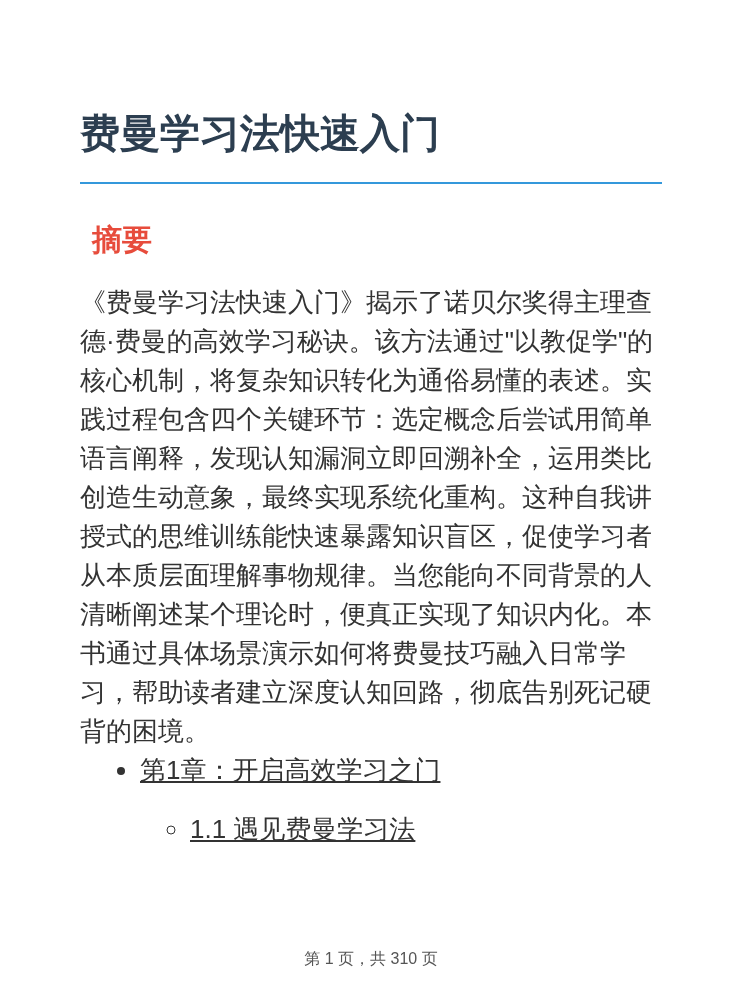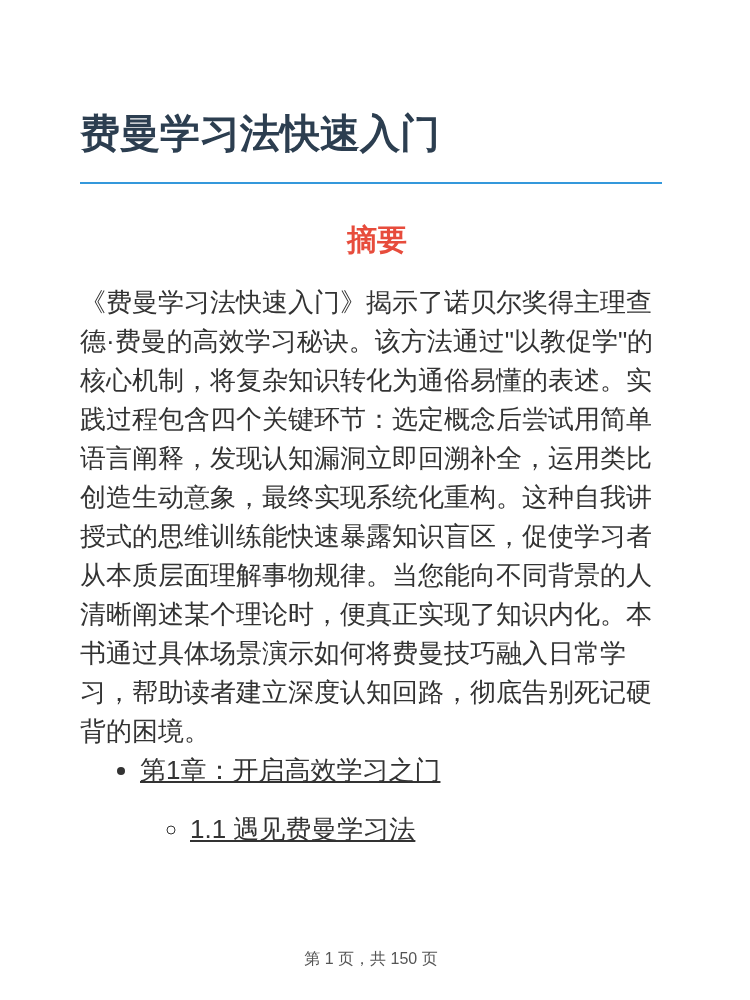--- a/index.html
+++ b/index.html
@@ -26,21 +26,20 @@
     font-weight: bold;
     color: #2c3e50;
     border-bottom: 2px solid #3498db;
   }
   h2.section-heading {
     font-size: 30px;
     line-height: 1.3;
     font-weight: bold;
     color: #e74c3c;
     margin: 36px 0 24px 12px;
-    text-align: center;
   }
   h2.section-heading.toc {
     margin-top: 42px;
     margin-bottom: 26px;
   }
   p.abstract {
     margin: 0;
     font-size: 26px;
     line-height: 39px;
     color: #333333;
@@ -97,14 +96,14 @@
         <ul class="toc-sublist">
           <li>
             <span>1.1 遇见费曼学习法</span>
           </li>
         </ul>
       </li>
     </ul>
 
   </div>
 
-  <div class="page-footer">第 1 页，共 150 页</div>
+  <div class="page-footer">第 1 页，共 310 页</div>
 </div>
 
 </body></html>

